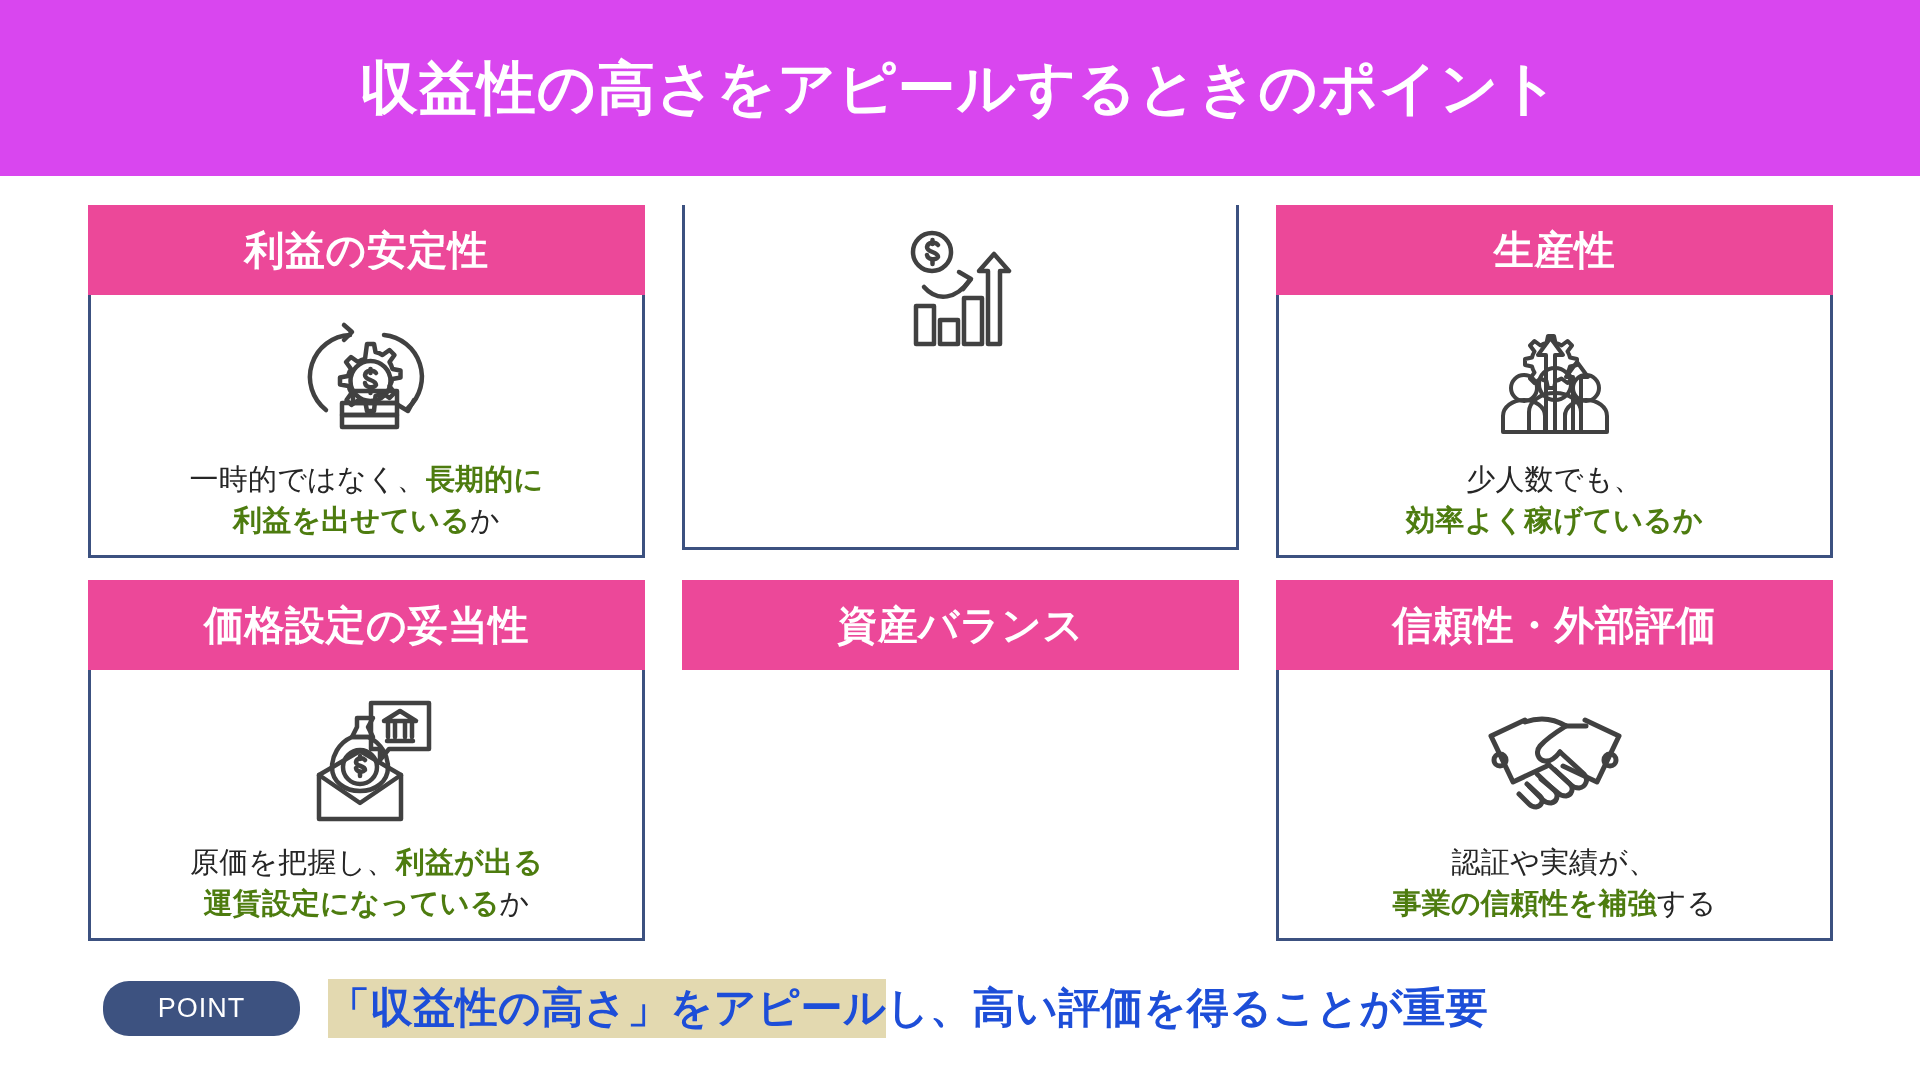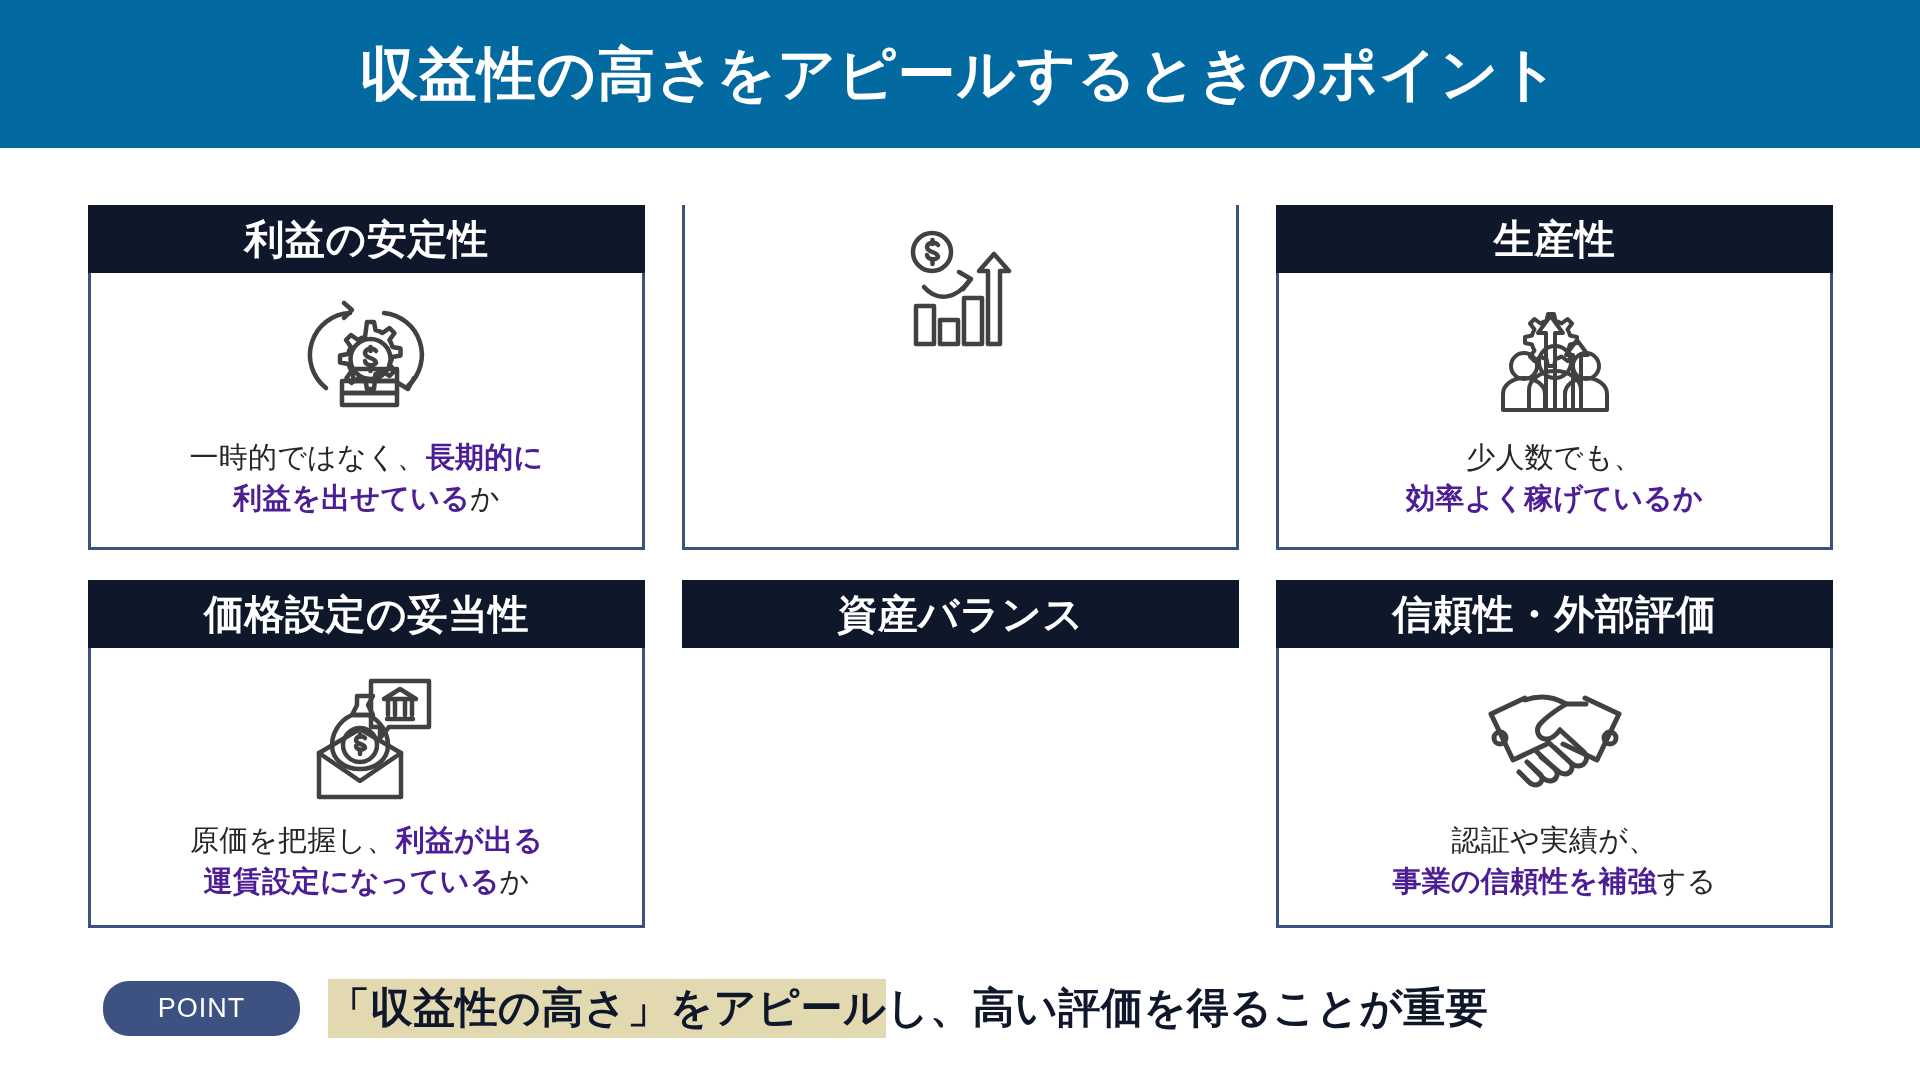--- a/index.html
+++ b/index.html
@@ -18,22 +18,22 @@
     height: 1080px;
     background: #ffffff;
   }
 
   
   .header-band {
     position: absolute;
     left: 0;
     top: 0;
     width: 1920px;
-    height: 148px;
-    background: #0369a1;
+    height: 176px;
+    background: #d946ef;
     display: flex;
     align-items: center;
     justify-content: center;
   }
   .header-title {
     color: #ffffff;
     font-size: 58px;
     font-weight: bold;
     letter-spacing: 1px;
     line-height: 1;
@@ -53,22 +53,22 @@
     row-gap: 30px;
   }
 
   .card {
     display: flex;
     flex-direction: column;
     background: #ffffff;
   }
 
   .card-header {
-    height: 68px;
-    background: #0f172a;
+    height: 90px;
+    background: #ec4899;
     display: flex;
     align-items: center;
     justify-content: center;
     flex: 0 0 auto;
   }
   .card-title {
     color: #ffffff;
     font-size: 40px;
     font-weight: bold;
     line-height: 1;
@@ -100,21 +100,21 @@
   .card-text {
     margin-top: 16px;
     text-align: center;
     font-size: 29px;
     line-height: 1.42;
     color: #262626;
     font-weight: normal;
     letter-spacing: 0.2px;
   }
   .card-text .em {
-    color: #4c1d95;
+    color: #4d7c0f;
     font-weight: bold;
   }
 
   
   .row2 .card-icon { height: 140px; }
   .row2 .card-text { margin-top: 14px; }
 
   
   .footer {
     position: absolute;
@@ -135,21 +135,21 @@
     letter-spacing: 1px;
     display: flex;
     align-items: center;
     justify-content: center;
     flex: 0 0 auto;
   }
   .footer-text {
     margin-left: 28px;
     font-size: 42px;
     font-weight: bold;
-    color: #0f172a;
+    color: #1d4ed8;
     line-height: 1.1;
     white-space: nowrap;
     letter-spacing: 0.5px;
   }
   .footer-text .hl {
     background: #e3d9b0;
     padding: 5px 0 7px;
   }
 </style>
 </head>

